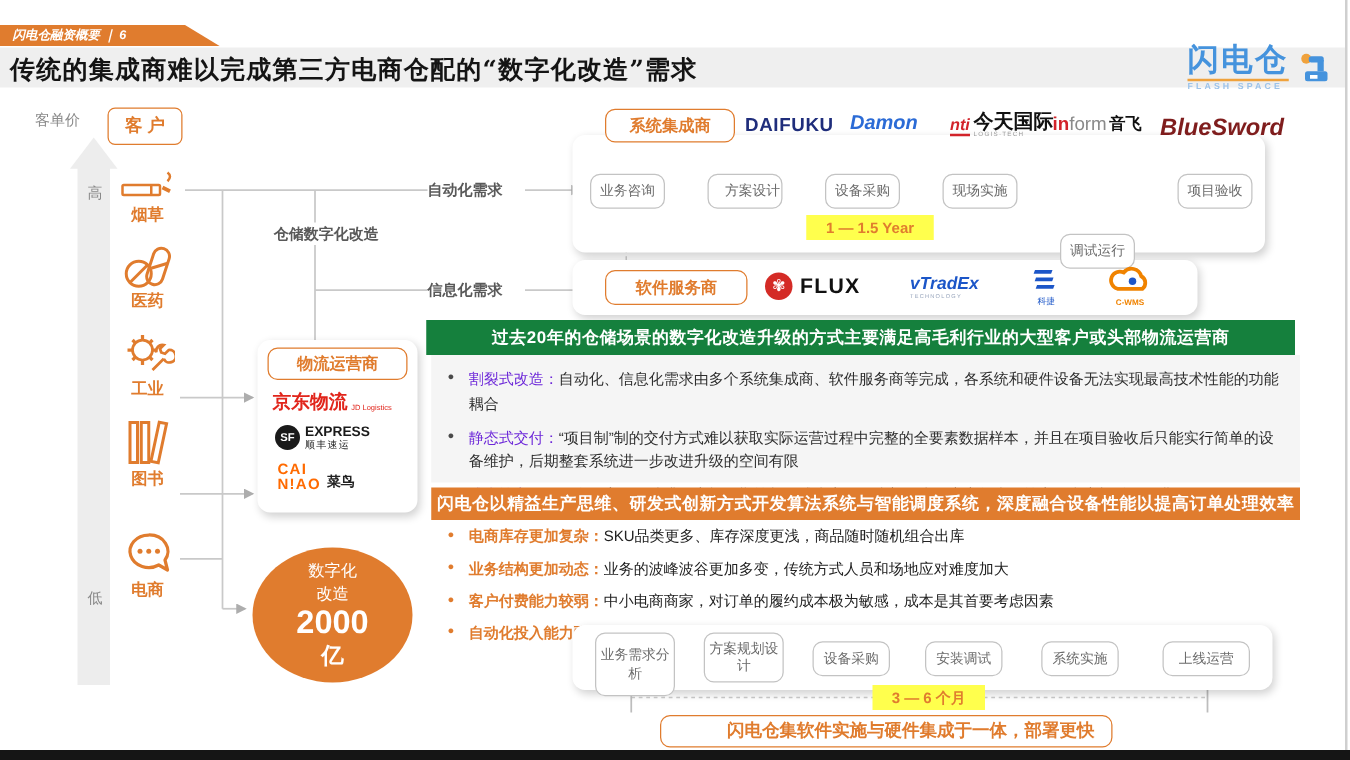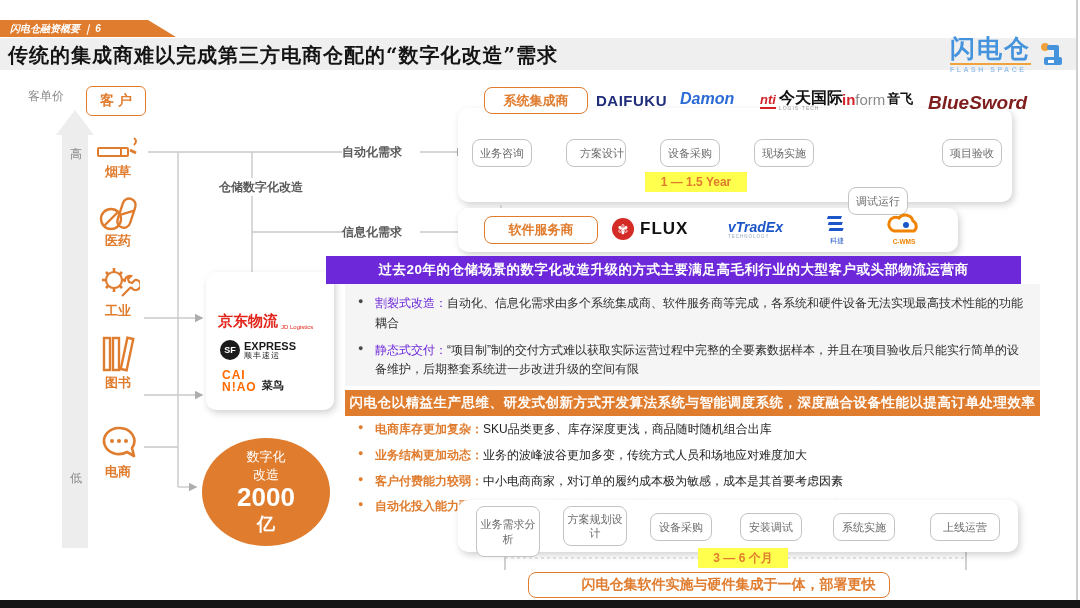--- a/index.html
+++ b/index.html
@@ -178,20 +178,21 @@
       </g>
     </svg>
   </div>
   <div class="abs cust-label" style="left:86px;top:463px;">电商</div>
 
   <div class="abs midlab" style="left:212px;top:178px;width:98px;height:18px;justify-content:center;">仓储数字化改造</div>
   <div class="abs midlab" style="left:342px;top:144px;width:78px;height:16px;">自动化需求</div>
   <div class="abs midlab" style="left:342px;top:224px;width:78px;height:16px;">信息化需求</div>
 
   <div class="abs card" style="left:206px;top:272px;width:128px;height:138px;"></div>
+  <div class="abs obox" style="left:214px;top:278px;width:112px;height:26px;font-size:13px;">物流运营商</div>
   <div class="abs lg" style="left:218px;top:312px;">
     <span style="color:#e1251b;font-size:15px;font-weight:800;">京东物流</span>
     <span style="color:#e1251b;font-size:6px;margin-left:3px;margin-top:10px;">JD Logistics</span>
   </div>
   <div class="abs lg" style="left:220px;top:340px;gap:4px;">
     <span style="width:20px;height:20px;border-radius:50%;background:#1a1a1a;color:#fff;font-size:9px;font-weight:800;display:flex;align-items:center;justify-content:center;">SF</span>
     <span style="display:inline-block;line-height:1;">
       <span style="display:block;color:#1a1a1a;font-weight:800;font-size:11px;">EXPRESS</span>
       <span style="display:block;color:#1a1a1a;font-size:8px;letter-spacing:1px;">顺丰速运</span>
     </span>
@@ -261,21 +262,21 @@
   <div class="abs" style="left:884px;top:212px;z-index:3;text-align:center;line-height:1;">
     <svg width="40" height="24" viewBox="0 0 40 24">
       <g fill="none" stroke="#f08300" stroke-width="3">
         <path d="M10 19 a7 7 0 1 1 5 -13 a8 8 0 0 1 14 3 a6 6 0 0 1 1 10 Z"></path>
       </g>
       <circle cx="22" cy="13" r="3" fill="#1c56c8"></circle>
     </svg>
     <span style="display:block;color:#f08300;font-size:6.5px;font-weight:700;">C-WMS</span>
   </div>
 
-  <div class="abs sec-hd" style="left:326px;top:256px;width:695px;height:28px;background:#6d28d9;">过去20年的仓储场景的数字化改造升级的方式主要满足高毛利行业的大型客户或头部物流运营商</div>
+  <div class="abs sec-hd" style="left:341px;top:256px;width:695px;height:28px;background:#15803d;">过去20年的仓储场景的数字化改造升级的方式主要满足高毛利行业的大型客户或头部物流运营商</div>
   <div class="abs bullets gray" style="left:345px;top:284px;width:695px;height:102px;background:#f5f5f5;padding:10px 14px 0 8px;">
     <div class="bullet"><span class="dot">●</span><span class="term">割裂式改造：</span><span class="desc">自动化、信息化需求由多个系统集成商、软件服务商等完成，各系统和硬件设备无法实现最高技术性能的功能耦合</span></div>
     <div class="bullet"><span class="dot">●</span><span class="term">静态式交付：</span><span class="desc">“项目制”制的交付方式难以获取实际运营过程中完整的全要素数据样本，并且在项目验收后只能实行简单的设备维护，后期整套系统进一步改进升级的空间有限</span></div>
     <div class="bullet"><span class="dot">●</span><span class="term">成本较高昂：</span><span class="desc">整个数字化改造升级实施周期较长且成本高昂，少部分大型商家能支付较高的电商渠道仓配费用</span></div>
   </div>
 
   <div class="abs sec-hd" style="left:345px;top:390px;width:695px;height:26px;background:#e07c2e;">闪电仓以精益生产思维、研发式创新方式开发算法系统与智能调度系统，深度融合设备性能以提高订单处理效率</div>
   <div class="abs bullets orangeb" style="left:345px;top:420px;width:695px;padding-left:8px;box-sizing:border-box;">
     <div class="bullet" style="margin-bottom:6px;"><span class="dot">●</span><span class="term">电商库存更加复杂：</span><span class="desc">SKU品类更多、库存深度更浅，商品随时随机组合出库</span></div>
     <div class="bullet" style="margin-bottom:6px;"><span class="dot">●</span><span class="term">业务结构更加动态：</span><span class="desc">业务的波峰波谷更加多变，传统方式人员和场地应对难度加大</span></div>

